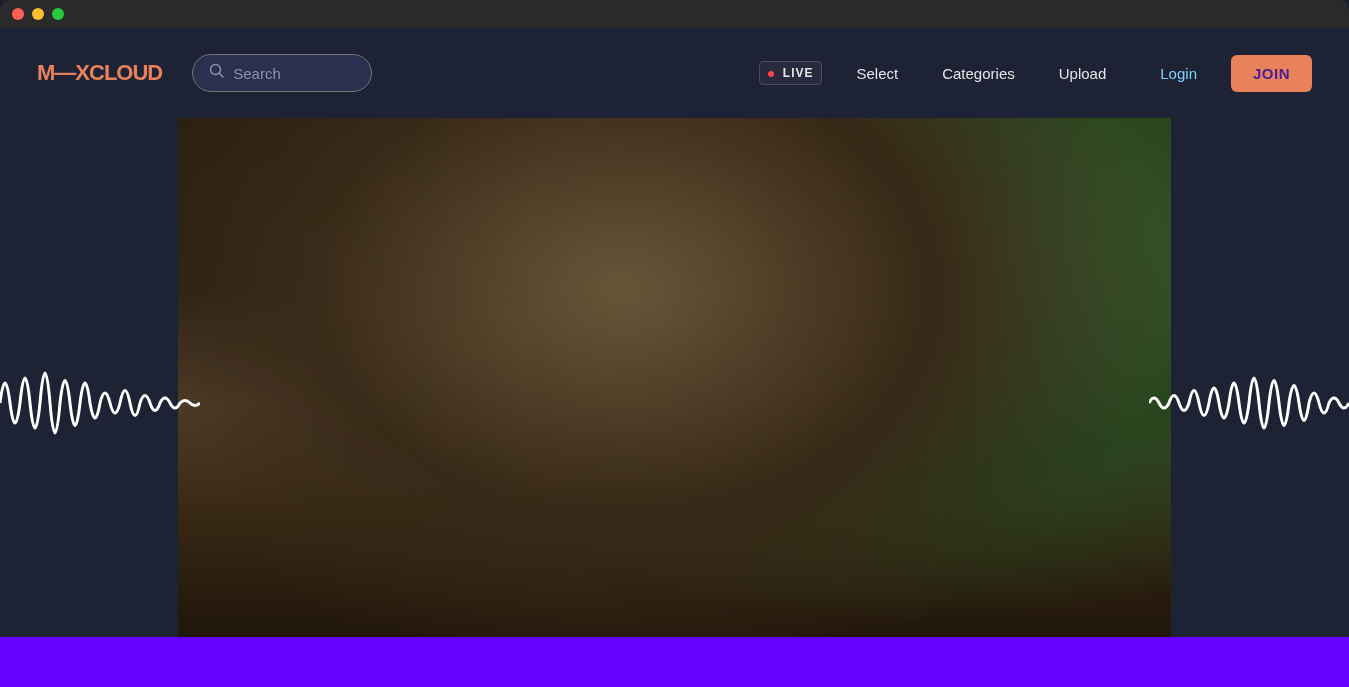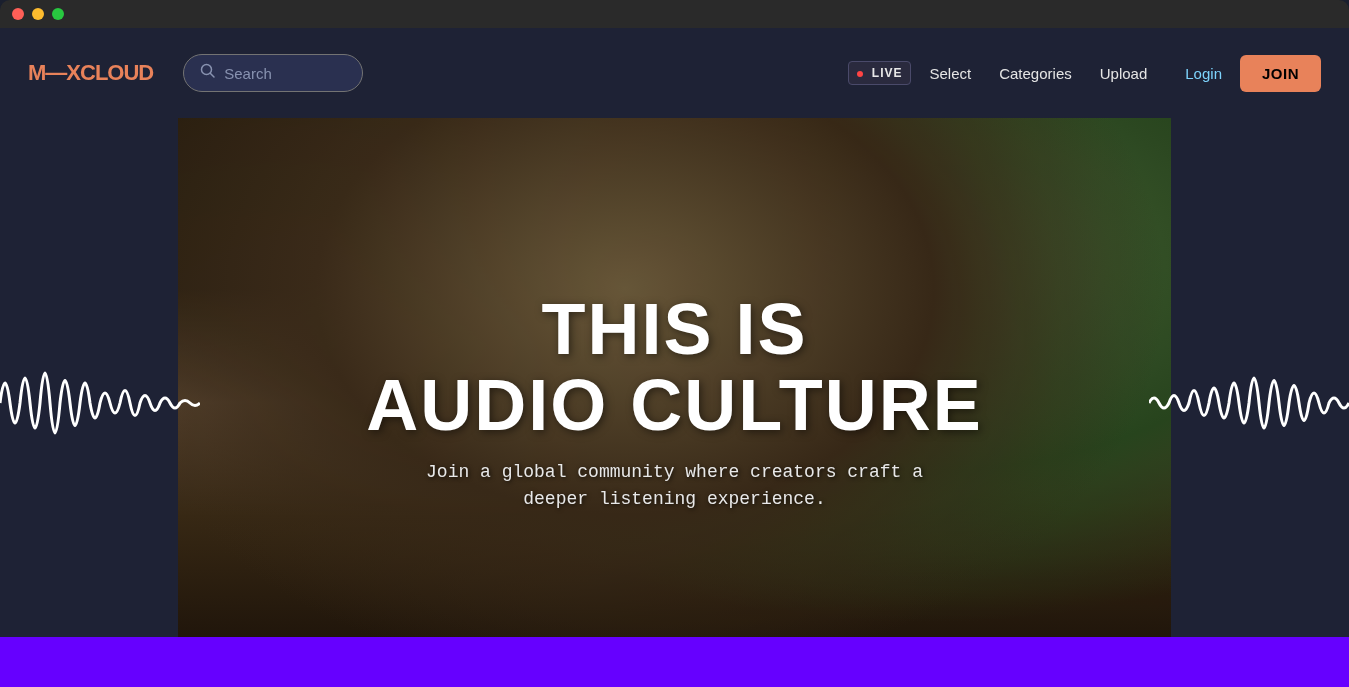--- a/index.html
+++ b/index.html
@@ -38,21 +38,21 @@
       display: flex;
       flex-direction: column;
     }
 
     
     .navbar {
       background: #1e2235;
       height: 90px;
       display: flex;
       align-items: center;
-      padding: 0 28px;
+      padding: 0 37px;
       gap: 20px;
       flex-shrink: 0;
     }
 
     .logo {
       font-size: 22px;
       font-weight: 900;
       color: #e8825a;
       letter-spacing: -1px;
       font-family: Arial Black, sans-serif;
@@ -87,21 +87,21 @@
 
     .search-input::placeholder {
       color: #8892b0;
     }
 
     .nav-spacer { flex: 1; }
 
     .nav-right {
       display: flex;
       align-items: center;
-      gap: 8px;
+      gap: 24px;
     }
 
     .live-badge {
       background: #2a2a3e;
       color: #e8e8e8;
       font-size: 12px;
       font-weight: 700;
       padding: 4px 8px;
       border-radius: 4px;
       letter-spacing: 1px;
@@ -132,21 +132,21 @@
       color: #7dd3fc;
       font-size: 15px;
       font-weight: 400;
       cursor: pointer;
       padding: 6px 10px;
       margin-left: 10px;
     }
 
     .join-button {
       background: #e8825a;
-      color: #000000;
+      color: #4c1d95;
       font-size: 15px;
       font-weight: 700;
       padding: 10px 22px;
       border-radius: 6px;
       border: none;
       cursor: pointer;
       letter-spacing: 0.5px;
     }
 
     
@@ -300,30 +300,20 @@
 
     <div class="waveform-left">
       <svg viewBox="0 0 200 200" width="200" height="200">
         <path d="M0,100 Q5,60 10,100 Q15,140 20,100 Q25,50 30,100 Q35,150 40,100 Q45,40 50,100 Q55,160 60,100 Q65,55 70,100 Q75,145 80,100 Q85,60 90,100 Q95,130 100,100 Q105,80 110,100 Q115,120 120,100 Q125,75 130,100 Q135,125 140,100 Q145,85 150,100 Q155,115 160,100 Q165,90 170,100 Q175,110 180,100 Q185,95 190,100 Q195,105 200,100" stroke="white" stroke-width="3" fill="none"></path>
       </svg>
     </div>
 
     <div class="hero-container">
       <div class="hero-image">
         <div class="hero-photo-sim"></div>
-        <div class="hero-text-overlay">
-          <h1 class="hero-title">
-            <div>THIS IS</div>
-            <div>AUDIO CULTURE</div>
-          </h1>
-          <p class="hero-subtitle">
-            <span>Join a global community where creators craft a</span><br>
-            <span>deeper listening experience.</span>
-          </p>
-        </div>
       </div>
     </div>
 
     <div class="waveform-right">
       <svg viewBox="0 0 200 200" width="200" height="200">
         <path d="M0,100 Q5,90 10,100 Q15,110 20,100 Q25,85 30,100 Q35,115 40,100 Q45,75 50,100 Q55,125 60,100 Q65,70 70,100 Q75,130 80,100 Q85,60 90,100 Q95,140 100,100 Q105,50 110,100 Q115,150 120,100 Q125,55 130,100 Q135,145 140,100 Q145,65 150,100 Q155,135 160,100 Q165,80 170,100 Q175,120 180,100 Q185,90 190,100 Q195,110 200,100" stroke="white" stroke-width="3" fill="none"></path>
       </svg>
     </div>
 
     <div class="purple-band"></div>

